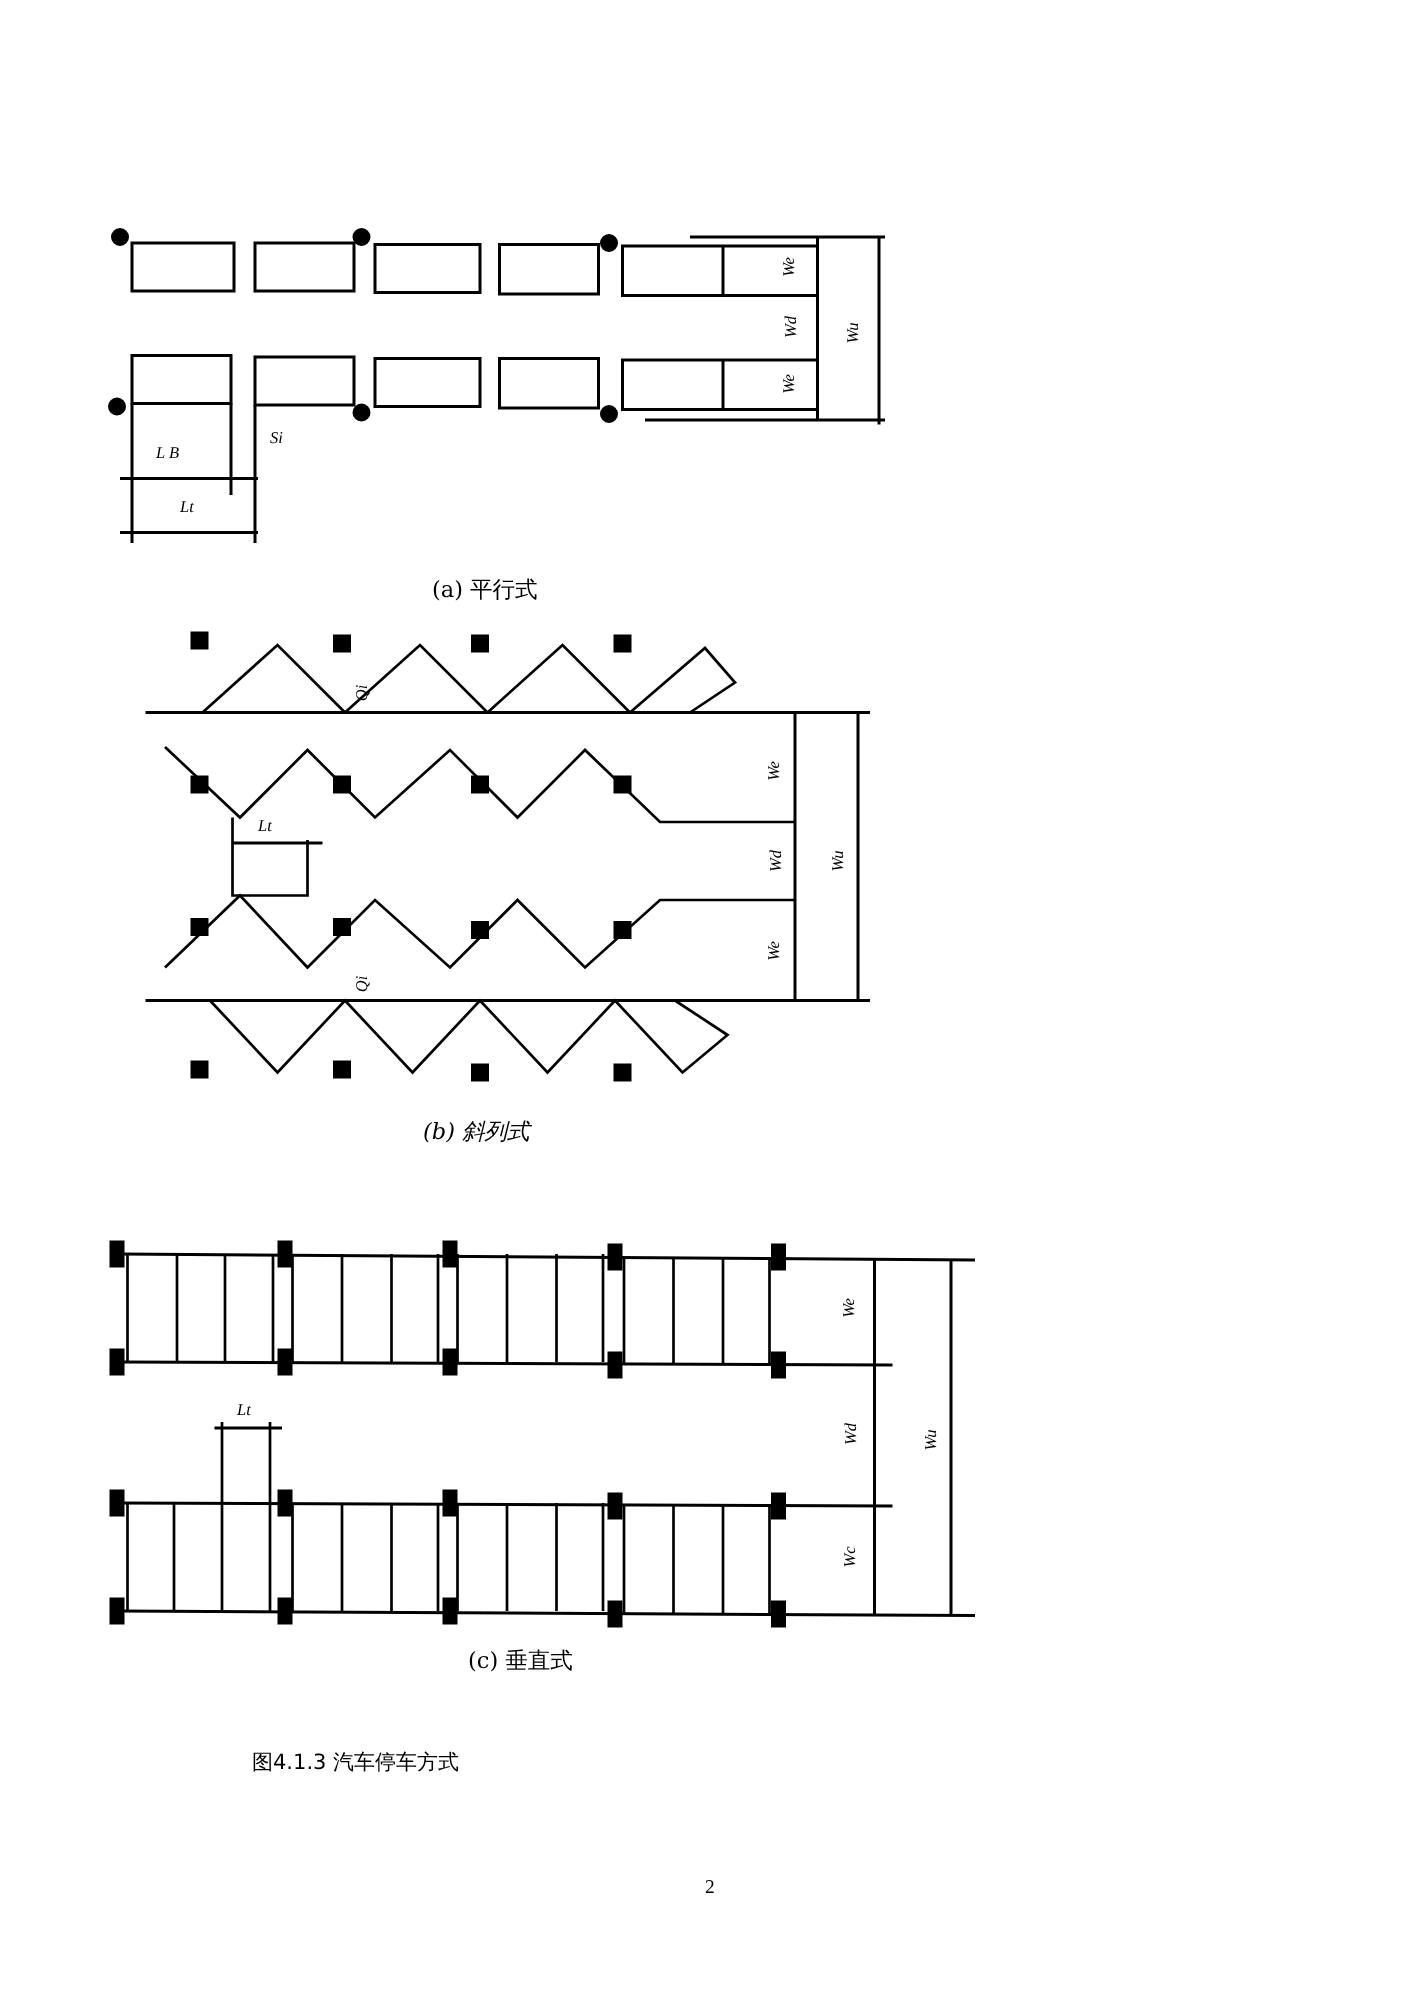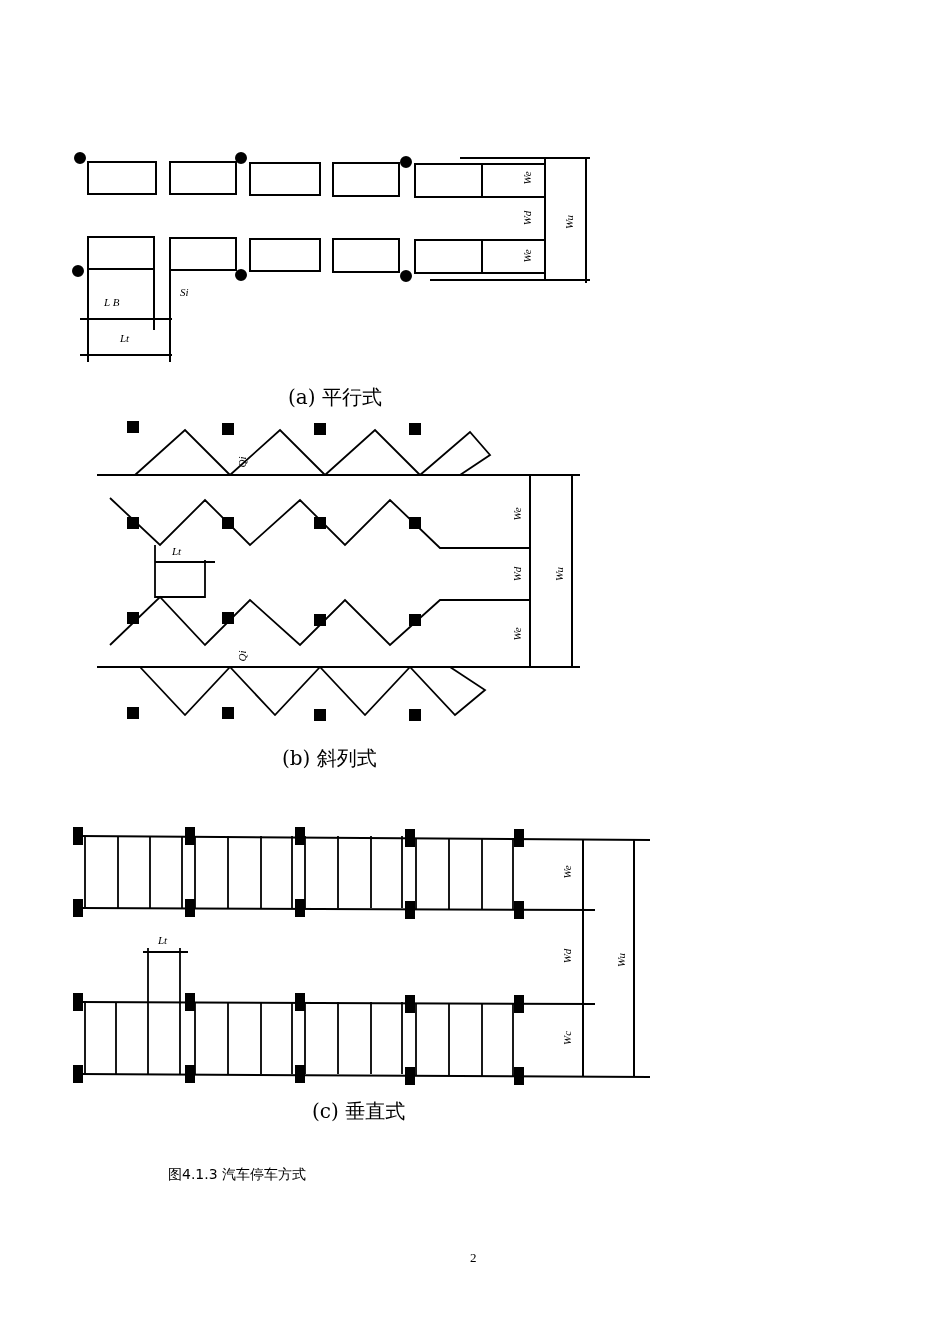--- a/index.html
+++ b/index.html
@@ -1,18 +1,18 @@
 <!DOCTYPE html>
 <html><head>
 <meta charset="utf-8">
 <style>
   html,body{margin:0;padding:0;background:#fff;}
   body{width:950px;height:1344px;position:relative;overflow:hidden;font-family:"DejaVu Serif",serif;color:#000;}
   svg{position:absolute;left:0;top:0;}
-  .cap{position:absolute;font-size:20px;font-family:"DejaVu Serif",serif;white-space:nowrap;}
+  .cap{position:absolute;font-size:15px;font-family:"DejaVu Serif",serif;white-space:nowrap;}
   .lbl{position:absolute;font-size:11px;font-style:italic;font-family:"Liberation Serif",serif;white-space:nowrap;}
   .vlbl{position:absolute;font-size:11px;font-style:italic;font-family:"Liberation Serif",serif;transform:rotate(-90deg);transform-origin:center;white-space:nowrap;}
   .fig-title{position:absolute;left:168px;top:1166px;font-size:14px;font-family:"DejaVu Sans",sans-serif;text-align:right;}
   .page-num{position:absolute;left:470px;top:1250px;font-size:13px;font-family:"Liberation Serif",serif;}
 </style>
 </head>
 <body>
 
 <svg width="950" height="1344" viewBox="0 0 950 1344" fill="none" stroke="#000" stroke-width="2">
 
@@ -160,21 +160,21 @@
 <span class="vlbl" style="left:562px;top:216px;">Wu</span>
 <div class="cap" style="left:288px;top:384px;">(a) 平行式</div>
 
 <span class="lbl" style="left:172px;top:545px;">Lt</span>
 <span class="vlbl" style="left:236px;top:456px;">Qi</span>
 <span class="vlbl" style="left:236px;top:650px;">Qi</span>
 <span class="vlbl" style="left:510px;top:508px;">We</span>
 <span class="vlbl" style="left:510px;top:568px;">Wd</span>
 <span class="vlbl" style="left:510px;top:628px;">We</span>
 <span class="vlbl" style="left:552px;top:568px;">Wu</span>
-<div class="cap" style="left:282px;top:745px;">(b) 斜列式</div>
+<div class="cap" style="left:282px;top:745px;font-style:italic;">(b) 斜列式</div>
 
 <span class="lbl" style="left:158px;top:934px;">Lt</span>
 <span class="vlbl" style="left:560px;top:866px;">We</span>
 <span class="vlbl" style="left:560px;top:950px;">Wd</span>
 <span class="vlbl" style="left:560px;top:1032px;">Wc</span>
 <span class="vlbl" style="left:614px;top:954px;">Wu</span>
 <div class="cap" style="left:312px;top:1098px;">(c) 垂直式</div>
 
 <div class="fig-title">图4.1.3 汽车停车方式</div>
 <div class="page-num">2</div>

